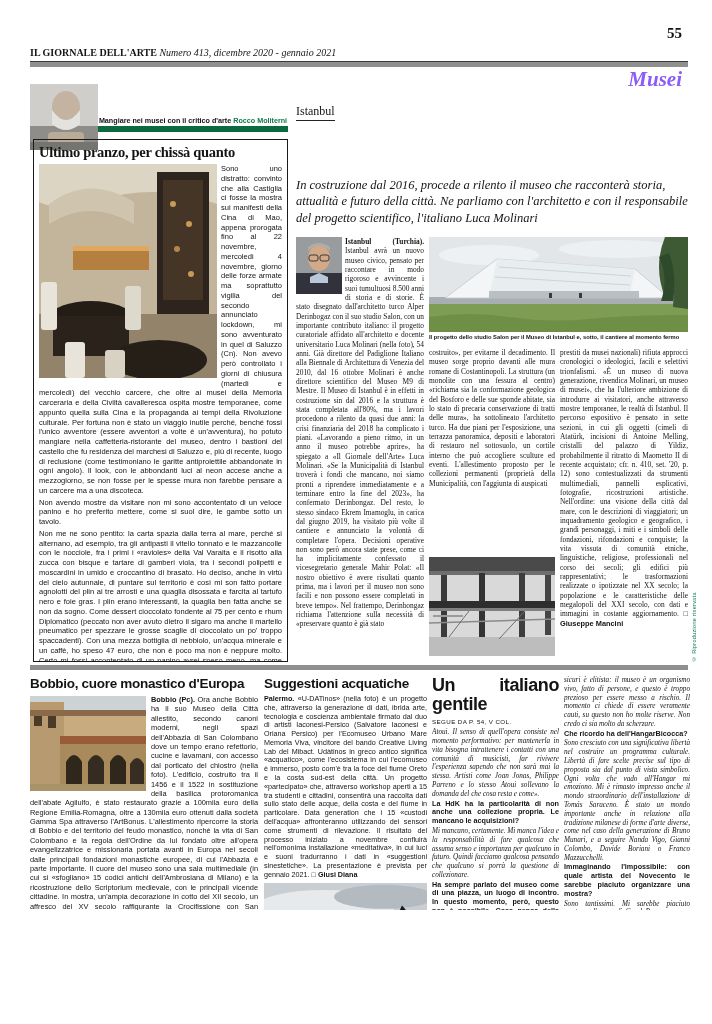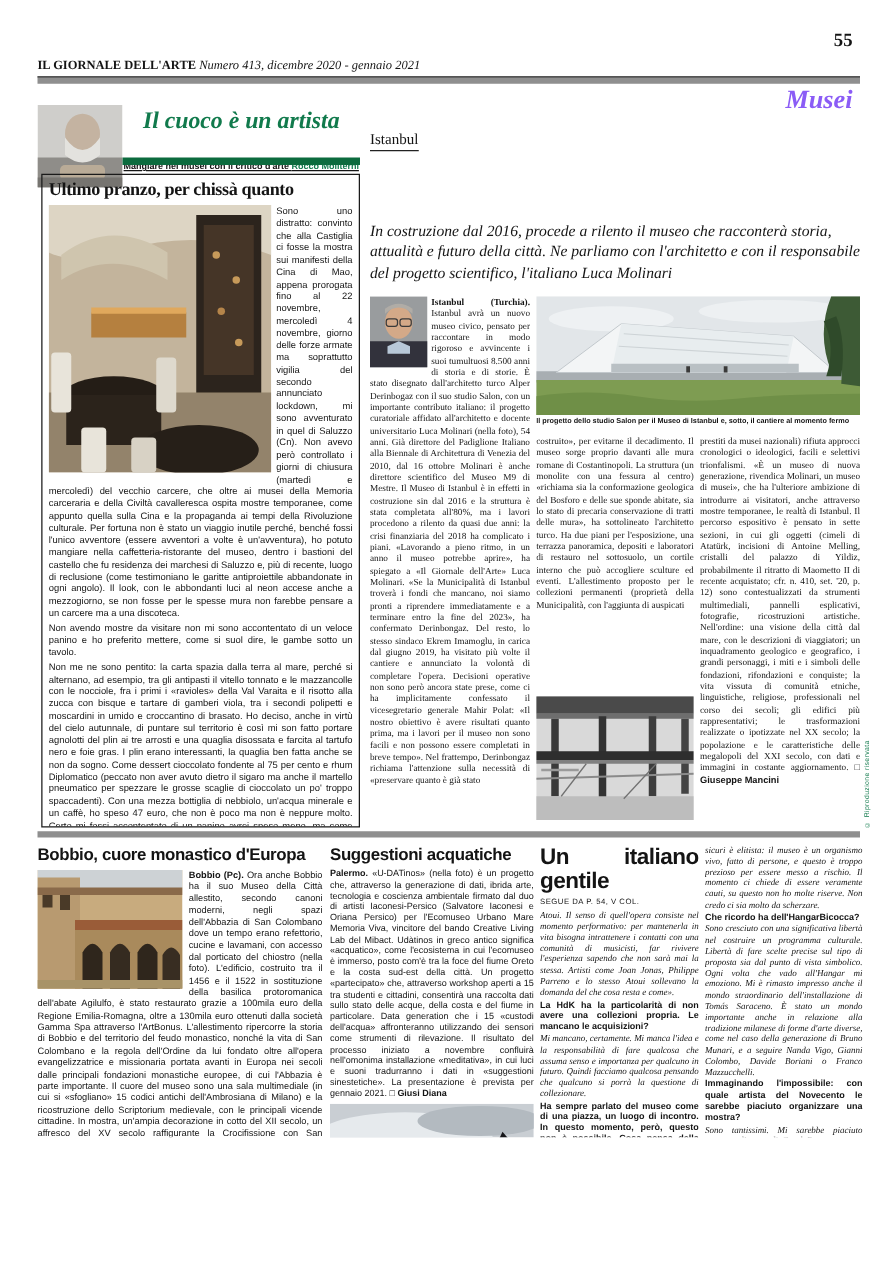--- a/index.html
+++ b/index.html
@@ -9,21 +9,21 @@
   .masthead-line{position:absolute;left:30px;top:47px;font-family:"Liberation Serif",serif;font-size:10px;}
   .masthead-name{font-weight:bold;}
   .masthead-issue{font-style:italic;}
   .page-number{position:absolute;right:30px;top:25px;font-family:"Liberation Serif",serif;font-weight:bold;font-size:15px;text-align:center;}
   .top-rule{position:absolute;left:30px;top:61px;width:658px;height:5px;background:#8f8f8f;border-top:1px solid #3a3a3a;}
   .section-label{position:absolute;right:30px;top:67px;font-family:"Liberation Serif",serif;font-style:italic;font-weight:bold;font-size:21px;color:#8b5cf6;margin-left:48px;}
   
   .author-photo{position:absolute;left:30px;top:84px;width:68px;height:66px;}
   .cuoco-title{position:absolute;left:98px;top:86px;width:190px;text-align:center;
     font-family:"Liberation Serif",serif;font-style:italic;font-weight:bold;font-size:19px;color:#117a4c;}
-  .cuoco-strap{position:absolute;left:98px;top:128px;width:190px;text-align:center;font-size:7.2px;font-weight:bold;text-decoration:underline;}
+  .cuoco-strap{position:absolute;left:98px;top:116px;width:190px;text-align:center;font-size:7.2px;font-weight:bold;}
   .cuoco-strap .auth{color:#117a4c;}
   .cuoco-bar{position:absolute;left:98px;top:126px;width:190px;height:6px;background:#0c6b3e;}
   .cuoco-box{position:absolute;left:33px;top:139px;width:255px;height:523px;border:1.5px solid #1a1a1a;
     padding:4px 5px;box-sizing:border-box;overflow:hidden;}
   .cuoco-headline{font-size:14.5px;font-weight:bold;letter-spacing:-0.3px;margin:0 0 3px 0;font-family:Liberation Serif, serif;}
   .cuoco-body p{margin:0 0 2px 0;font-size:7.5px;line-height:1.3;text-align:justify;}
   .restaurant-photo{float:left;width:178px;height:214px;margin:0 4px 2px 0;}
   
   .kicker{position:absolute;left:296px;top:104px;font-family:"Liberation Serif",serif;font-size:12px;
     border-bottom:1px solid #222;padding-bottom:1px;}
@@ -83,21 +83,20 @@
   <div class="section-label">Musei</div>
 
   <svg class="author-photo" viewBox="0 0 68 66" preserveAspectRatio="none">
     <rect width="68" height="66" fill="#cfcecb"></rect>
     <rect y="42" width="68" height="24" fill="#8f8d89"></rect>
     <ellipse cx="36" cy="23" rx="14" ry="16" fill="#c4b3a1"></ellipse>
     <path d="M22 26 Q36 46 50 26 L50 40 Q36 52 22 40 Z" fill="#e3e2de"></path>
     <rect x="18" y="48" width="36" height="12" rx="4" fill="#b9ab97"></rect>
     <rect y="58" width="68" height="8" fill="#767470"></rect>
   </svg>
-  <div class="cuoco-title">Il cuoco è un artista</div>
   <div class="cuoco-strap">
     <span>Mangiare nei musei con il critico d'arte </span><span class="auth">Rocco Moliterni</span>
   </div>
   <div class="cuoco-bar"></div>
 
   <div class="cuoco-box">
     <div class="cuoco-headline">Ultimo pranzo, per chissà quanto</div>
     <div class="cuoco-body">
       <svg class="restaurant-photo" viewBox="0 0 178 214" preserveAspectRatio="none">
         <rect width="178" height="214" fill="#c3b49c"></rect>
@@ -232,21 +231,21 @@
       <path d="M0 140 Q20 90 10 70 M18 140 Q34 96 26 78 M36 140 Q50 100 44 84" stroke="#b9a05e" stroke-width="3" fill="none"></path>
       <path d="M8 140 Q30 104 22 86 M28 140 Q46 106 40 92 M52 140 Q62 110 58 96" stroke="#a08a4e" stroke-width="2" fill="none"></path>
       <path d="M60 140 Q80 118 100 124 L120 140 Z" fill="#6d7c4a"></path>
     </svg>
   </div>
 
   <div class="intv c1">
     <div class="intv-head">Un italiano gentile</div>
     <div class="segue">SEGUE DA P. 54, V COL.</div>
     <p>Atoui. Il senso di quell'opera consiste nel momento performativo: per mantenerla in vita bisogna intrattenere i contatti con una comunità di musicisti, far rivivere l'esperienza sapendo che non sarà mai la stessa. Artisti come Joan Jonas, Philippe Parreno e lo stesso Atoui sollevano la domanda del che cosa resta e come».</p>
-    <p class="q">La HdK ha la particolarità di non avere una collezioni propria. Le mancano le acquisizioni?</p>
+    <p class="q">La HdK ha la particolarità di non anche una collezione propria. Le mancano le acquisizioni?</p>
     <p>Mi mancano, certamente. Mi manca l'idea e la responsabilità di fare qualcosa che assuma senso e importanza per qualcuno in futuro. Quindi facciamo qualcosa pensando che qualcuno si porrà la questione di collezionare.</p>
     <p class="q">Ha sempre parlato del museo come di una piazza, un luogo di incontro. In questo momento, però, questo non è possibile. Cosa pensa della scelta di chiudere i musei, nelle circostanze attuali?</p>
   </div>
   <div class="intv c2">
     <p>sicuri è elitista: il museo è un organismo vivo, fatto di persone, e questo è troppo prezioso per essere messo a rischio. Il momento ci chiede di essere veramente cauti, su questo non ho molte riserve. Non credo ci sia molto da scherzare.</p>
     <p class="q">Che ricordo ha dell'HangarBicocca?</p>
     <p>Sono cresciuto con una significativa libertà nel costruire un programma culturale. Libertà di fare scelte precise sul tipo di proposta sia dal punto di vista simbolico. Ogni volta che vado all'Hangar mi emoziono. Mi è rimasto impresso anche il mondo straordinario dell'installazione di Tomás Saraceno. È stato un mondo importante anche in relazione alla tradizione milanese di forme d'arte diverse, come nel caso della generazione di Bruno Munari, e a seguire Nanda Vigo, Gianni Colombo, Davide Boriani o Franco Mazzucchelli.</p>
     <p class="q">Immaginando l'impossibile: con quale artista del Novecento le sarebbe piaciuto organizzare una mostra?</p>
     <p><span>Sono tantissimi. Mi sarebbe piaciuto mostrare l'opera di Carol Rama con una prospettiva meno storica, oppure lavorare con Simone Forti e Dorothy Iannone. Credo sia importante mostrare le forme d'arte meno mostrabili. Alcune cose le faremo qui alla Haus der Kunst. </span><span class="byline">□ Bianca Bozzeda</span></p>
   </div>

